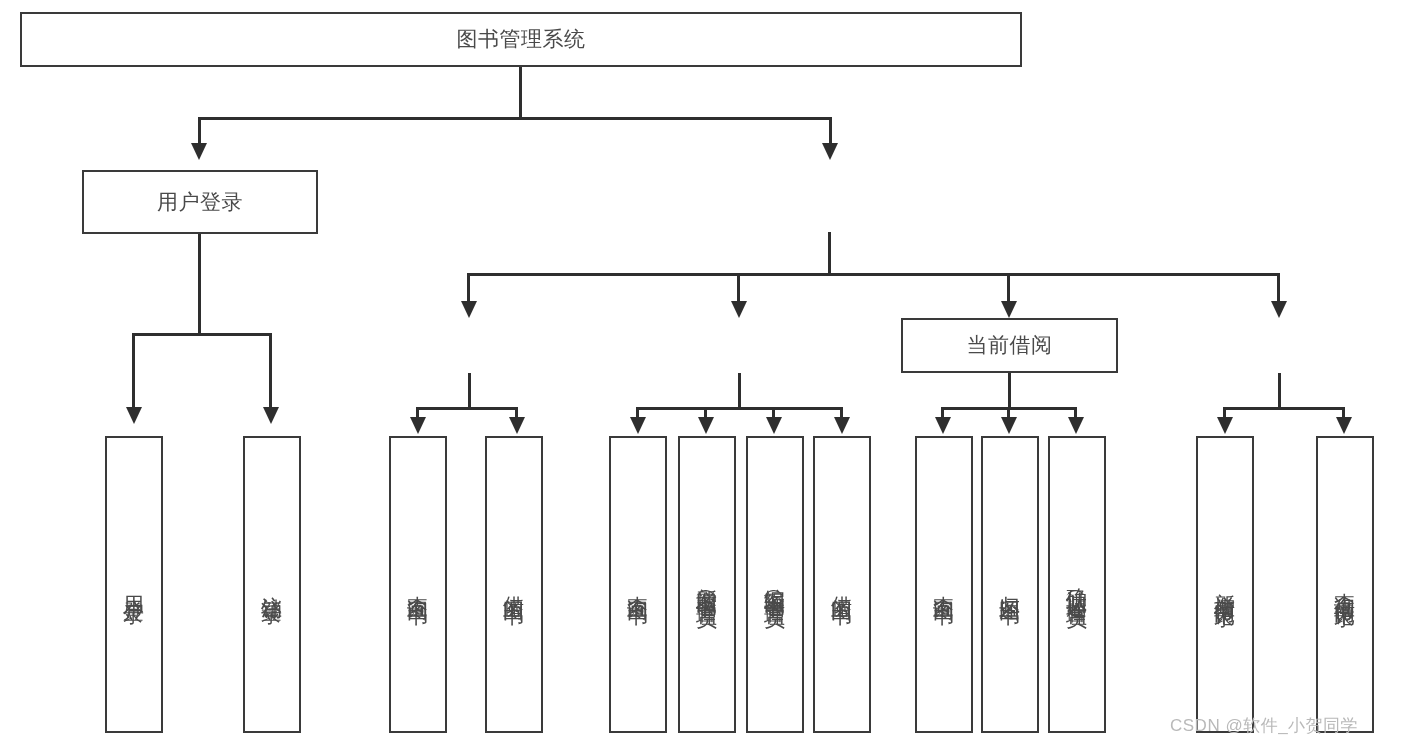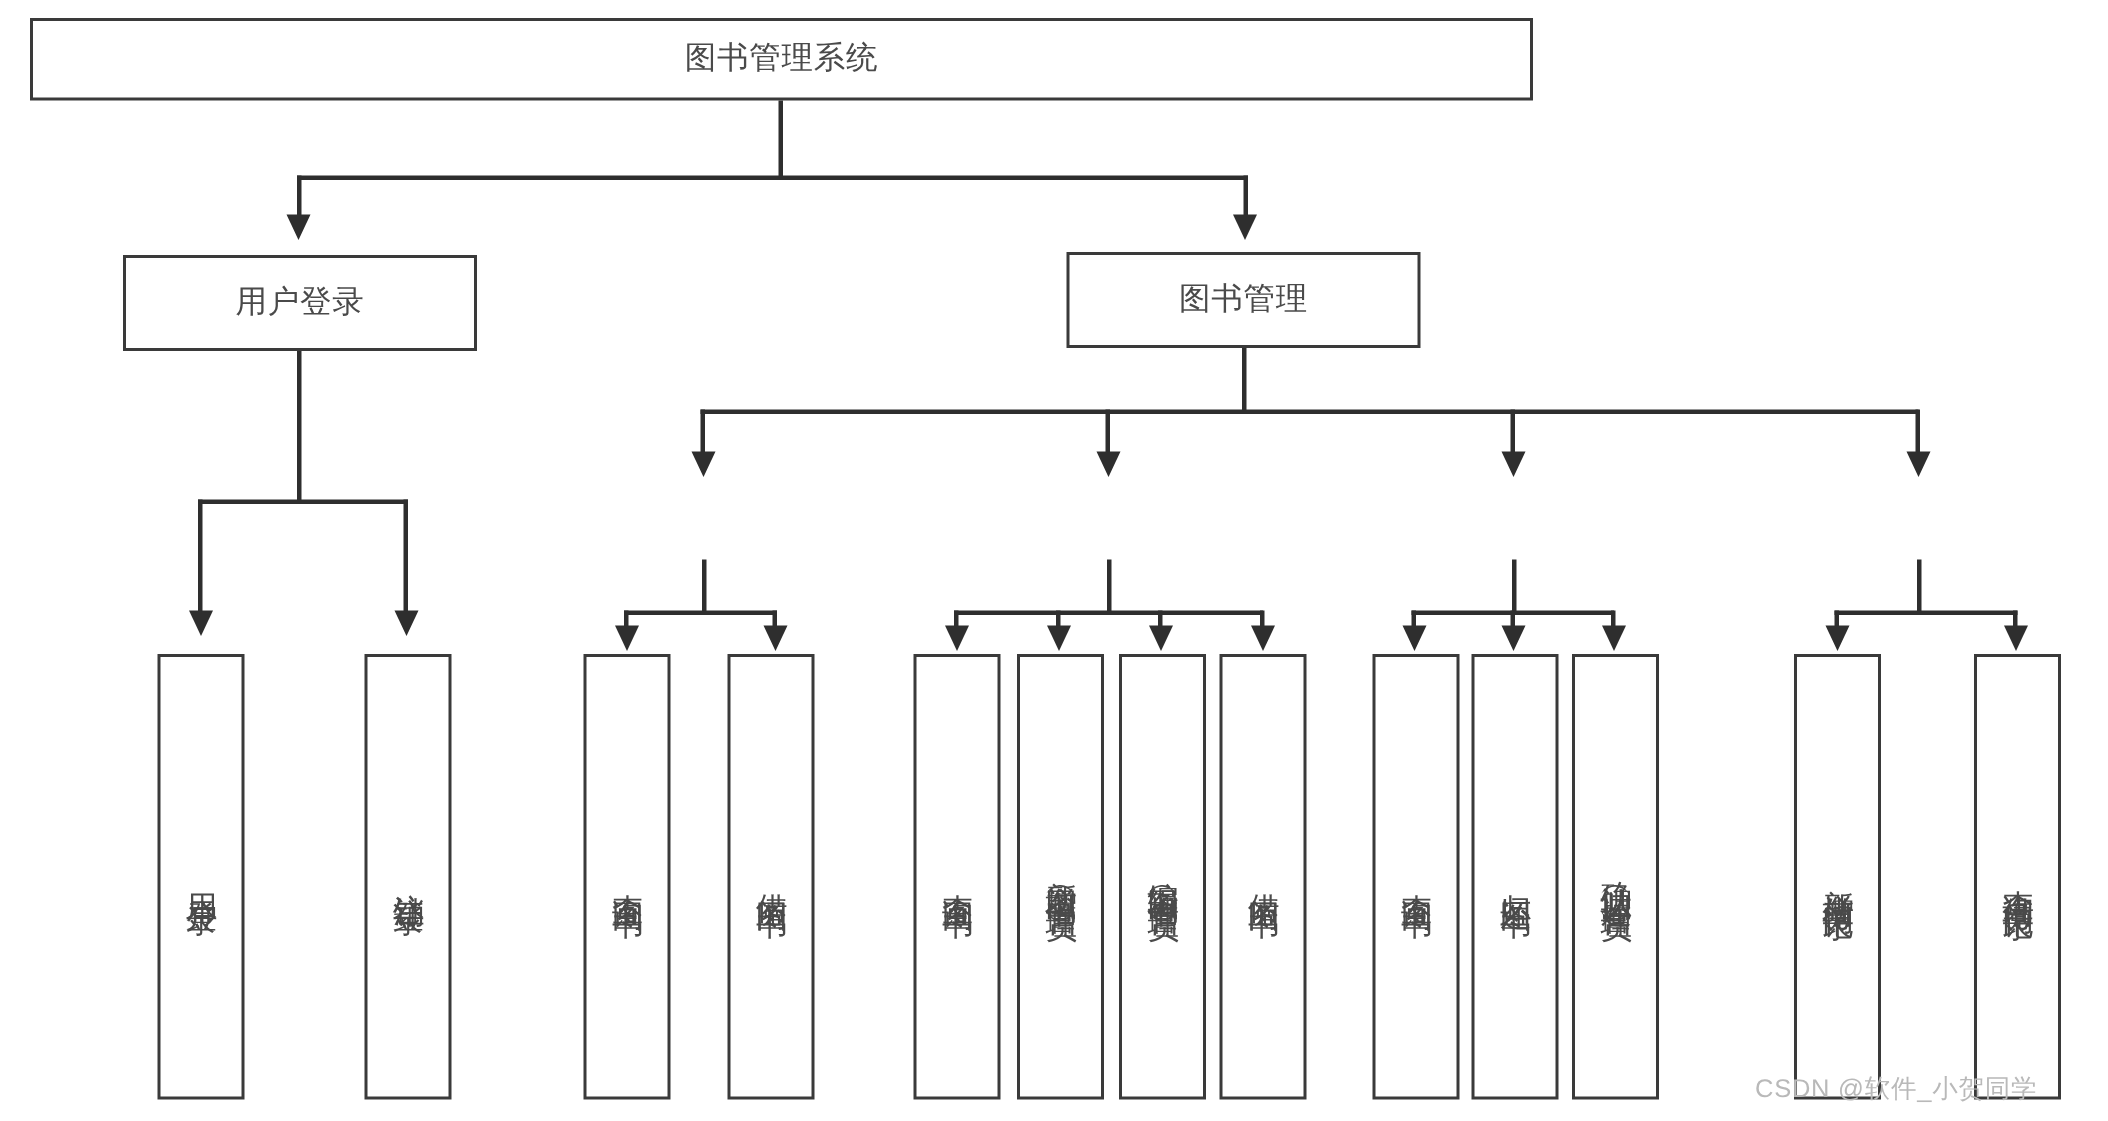--- a/index.html
+++ b/index.html
@@ -86,43 +86,43 @@
 
   <div class="ln v" style="left:519px; top:67px; width:3px; height:52px;"></div>
   <div class="ln h" style="left:198px; top:117px; width:634px; height:3px;"></div>
   <div class="ln v" style="left:198px; top:117px; width:3px; height:28px;"></div>
   <div class="arrow" style="left:191px; top:143px;"></div>
   <div class="ln v" style="left:829px; top:117px; width:3px; height:28px;"></div>
   <div class="arrow" style="left:822px; top:143px;"></div>
 
   <div class="node h" style="left:82px; top:170px; width:236px; height:64px;">
     <span>用户登录</span>
-  </div>
-  <div class="node h" style="left:711px; top:168px; width:236px; height:64px;">
-    <span>图书管理</span>
   </div>
 
   <div class="ln v" style="left:198px; top:234px; width:3px; height:101px;"></div>
   <div class="ln h" style="left:132px; top:333px; width:140px; height:3px;"></div>
   <div class="ln v" style="left:132px; top:333px; width:3px; height:76px;"></div>
   <div class="arrow" style="left:126px; top:407px;"></div>
   <div class="ln v" style="left:269px; top:333px; width:3px; height:76px;"></div>
   <div class="arrow" style="left:263px; top:407px;"></div>
 
   <div class="ln v" style="left:828px; top:232px; width:3px; height:43px;"></div>
   <div class="ln h" style="left:467px; top:273px; width:812px; height:3px;"></div>
   <div class="ln v" style="left:467px; top:273px; width:3px; height:30px;"></div>
   <div class="arrow" style="left:461px; top:301px;"></div>
   <div class="ln v" style="left:737px; top:273px; width:3px; height:30px;"></div>
   <div class="arrow" style="left:731px; top:301px;"></div>
   <div class="ln v" style="left:1007px; top:273px; width:3px; height:30px;"></div>
   <div class="arrow" style="left:1001px; top:301px;"></div>
   <div class="ln v" style="left:1277px; top:273px; width:3px; height:30px;"></div>
   <div class="arrow" style="left:1271px; top:301px;"></div>
 
+  <div class="node h" style="left:901px; top:318px; width:217px; height:55px;">
+    <span>当前借阅</span>
+  </div>
 
   <div class="ln v" style="left:468px; top:373px; width:3px; height:37px;"></div>
   <div class="ln h" style="left:416px; top:407px; width:102px; height:3px;"></div>
   <div class="ln v" style="left:416px; top:407px; width:3px; height:12px;"></div>
   <div class="arrow" style="left:410px; top:417px;"></div>
   <div class="ln v" style="left:515px; top:407px; width:3px; height:12px;"></div>
   <div class="arrow" style="left:509px; top:417px;"></div>
 
   <div class="ln v" style="left:738px; top:373px; width:3px; height:37px;"></div>
   <div class="ln h" style="left:636px; top:407px; width:206px; height:3px;"></div>

